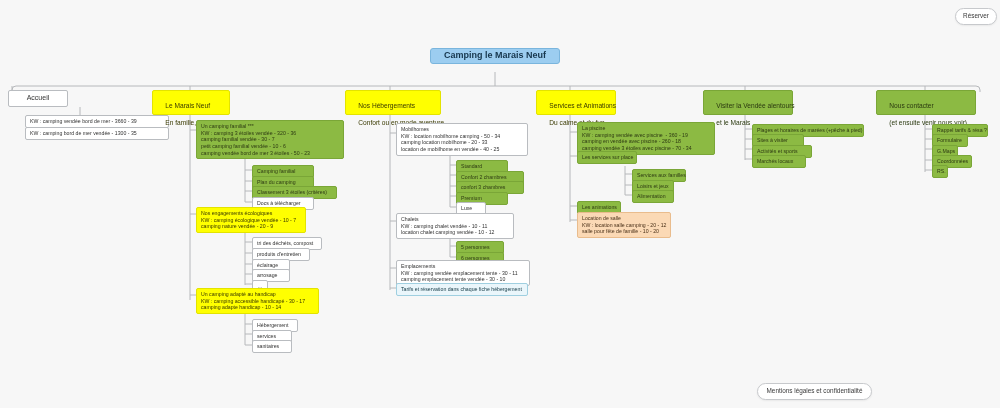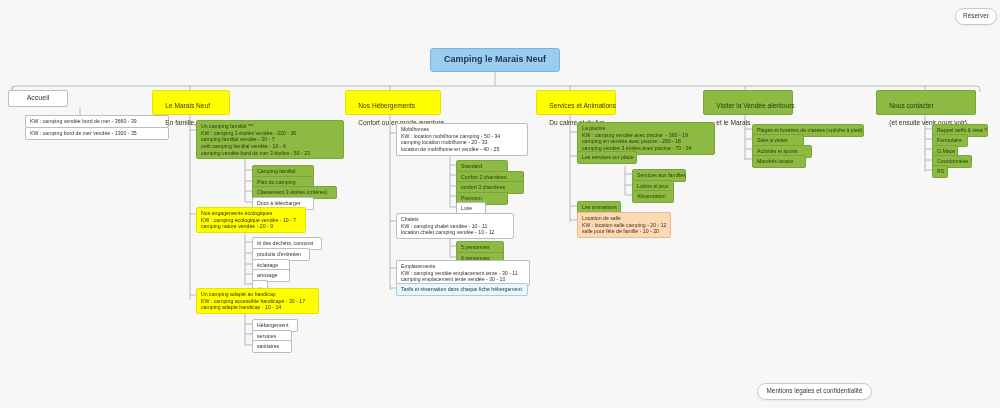--- a/index.html
+++ b/index.html
@@ -149,21 +149,21 @@
       <path d="M925 129 L932 129"></path>
       <path d="M925 139 L932 139"></path>
       <path d="M925 149 L932 149"></path>
       <path d="M925 160 L932 160"></path>
       <path d="M925 170 L932 170"></path>
     </g>
   </svg>
 
   <div class="node n-pill" style="left:955px;top:8px;width:42px;height:17px;">Réserver</div>
 
-  <div class="node n-blue" style="left:430px;top:48px;width:130px;height:24px;">Camping le Marais Neuf</div>
+  <div class="node n-blue" style="left:430px;top:48px;width:130px;height:16px;">Camping le Marais Neuf</div>
 
   <div class="node n-accueil" style="left:8px;top:90px;width:60px;height:17px;">Accueil</div>
 
   <div class="node n-plain" style="left:25px;top:115px;width:144px;">KW : camping vendée bord de mer - 3660 - 39</div>
   <div class="node n-plain" style="left:25px;top:127px;width:144px;">KW : camping bord de mer vendée - 1300 - 35</div>
 
   <div class="node n-yellow" style="left:152px;top:90px;width:78px;height:25px;">
     <span>Le Marais Neuf</span><br>
     <span>En famille, entre amis</span>
   </div>

